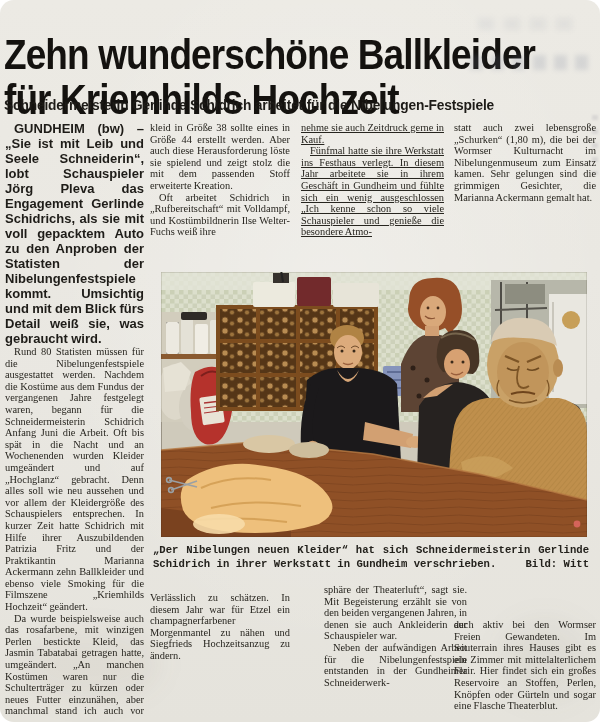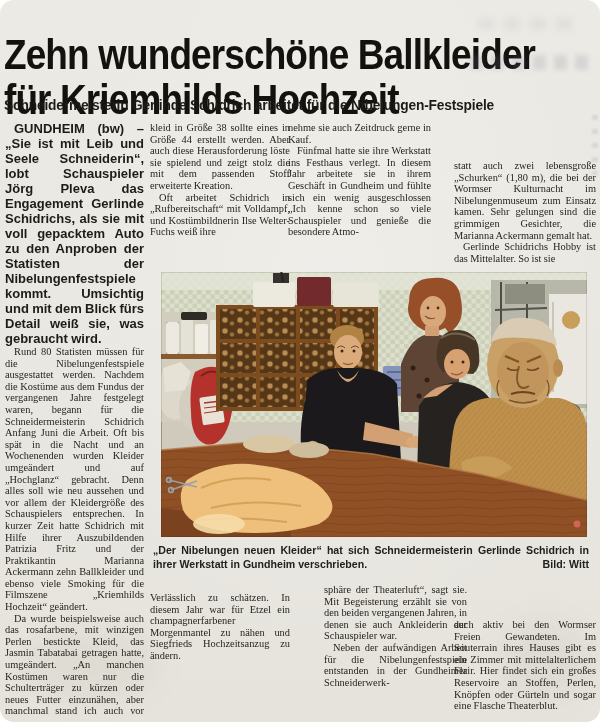--- a/index.html
+++ b/index.html
@@ -28,32 +28,32 @@
        overflow:hidden;word-spacing:-.3px;hyphens:auto;-webkit-hyphens:auto;}
   .col p{margin:0;}
   .col p.ind{text-indent:9px;}
   .lead{
     font-family:"Liberation Sans",sans-serif;font-weight:bold;
     font-size:13px;line-height:15px;color:#1e1c18;
     text-indent:9px;margin:0 0 10px 0;text-align:justify;
   }
   #col1{left:5px;top:121px;width:139px;height:597px;}
   #col2t{left:150px;top:122px;width:140px;height:146px;}
-  #col3t{left:288px;top:122px;width:143px;height:146px;}
-  #col4t{left:454px;top:122px;width:142px;height:146px;margin-top:38px;}
+  #col3t{left:301px;top:122px;width:143px;height:146px;text-decoration:underline;}
+  #col4t{left:454px;top:122px;width:142px;height:146px;}
   #col2b{left:150px;top:584px;width:140px;height:134px;margin-top:8px;}
   #col3b{left:301px;top:584px;width:143px;height:134px;margin-left:23px;}
   #col4b{left:454px;top:584px;width:142px;height:134px;margin-top:35px;}
   
   .photo{position:absolute;left:161px;top:272px;width:426px;height:265px;
          background:#cfcabb;box-shadow:0 0 0 1px rgba(60,50,40,.25) inset;}
   .photo svg{display:block;}
   .caption{
     position:absolute;left:153px;top:543px;width:436px;height:30px;
-    font-family:Liberation Sans, sans-serif;font-weight:bold;
+    font-family:Liberation Mono, monospace;font-weight:bold;
     font-size:10.6px;line-height:14px;color:#23211c;text-align:justify;
   }
   .credit{position:absolute;right:0;top:14px;font-weight:bold;}
   
   .smudge{position:absolute;pointer-events:none;}
   .bleed1{left:470px;top:55px;width:122px;height:15px;opacity:.22;filter:blur(2.5px);
     background:repeating-linear-gradient(90deg,rgba(110,120,145,.8) 0 13px,transparent 13px 21px);}
   .bleed2{left:478px;top:18px;width:100px;height:12px;opacity:.10;filter:blur(3px);
     background:repeating-linear-gradient(90deg,rgba(110,120,145,.8) 0 16px,transparent 16px 26px);}
   .stain1{left:20px;top:630px;width:140px;height:70px;background:rgba(90,80,60,.05);filter:blur(14px);border-radius:50%;}
@@ -86,21 +86,20 @@
     <p class="ind">Oft arbeitet Schidrich in „Rufbereitschaft“ mit Volldampf, und Kostümbildnerin Ilse Welter-Fuchs weiß ihre</p>
   </div>
 
   <div class="col" id="col3t">
     <p>nehme sie auch Zeitdruck gerne in Kauf.</p>
     <p class="ind">Fünfmal hatte sie ihre Werkstatt ins Festhaus verlegt. In diesem Jahr arbeitete sie in ihrem Geschäft in Gundheim und fühlte sich ein wenig ausgeschlossen „Ich kenne schon so viele Schauspieler und genieße die besondere Atmo-</p>
   </div>
 
   <div class="col" id="col4t">
     <p>statt auch zwei lebensgroße „Schurken“ (1,80 m), die bei der Wormser Kulturnacht im Nibelungenmuseum zum Einsatz kamen. Sehr gelungen sind die grimmigen Gesichter, die Marianna Ackermann gemalt hat.</p>
-    <p class="ind">Gerlinde Schidrichs Hobby ist das Mittelalter. So ist sie</p>
   </div>
 
   <div class="photo">
     <svg width="426" height="265" viewBox="0 0 426 265">
       <defs>
         <pattern id="tile" width="9" height="9" patternUnits="userSpaceOnUse">
           <rect width="9" height="9" fill="#dcdfcc"></rect>
           <rect width="4.5" height="4.5" fill="#cbd0b6"></rect>
           <rect x="4.5" y="4.5" width="4.5" height="4.5" fill="#cdd1ba"></rect>
         </pattern>

